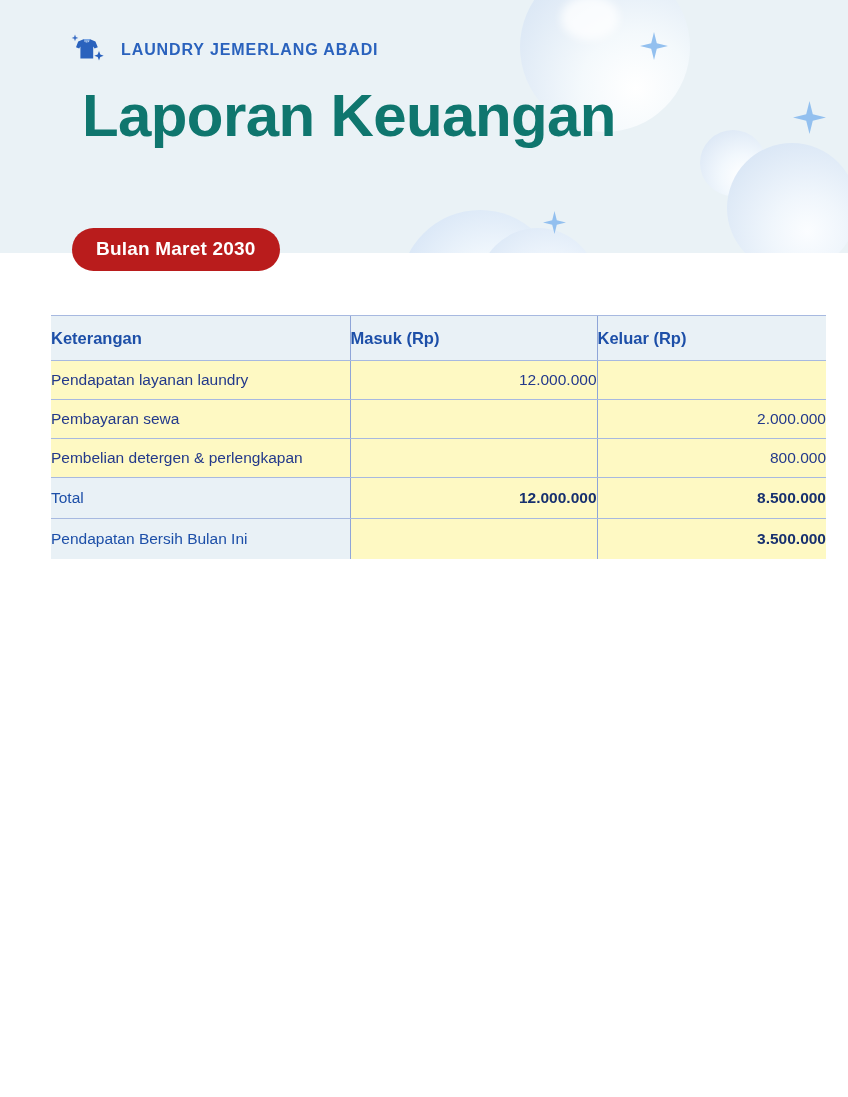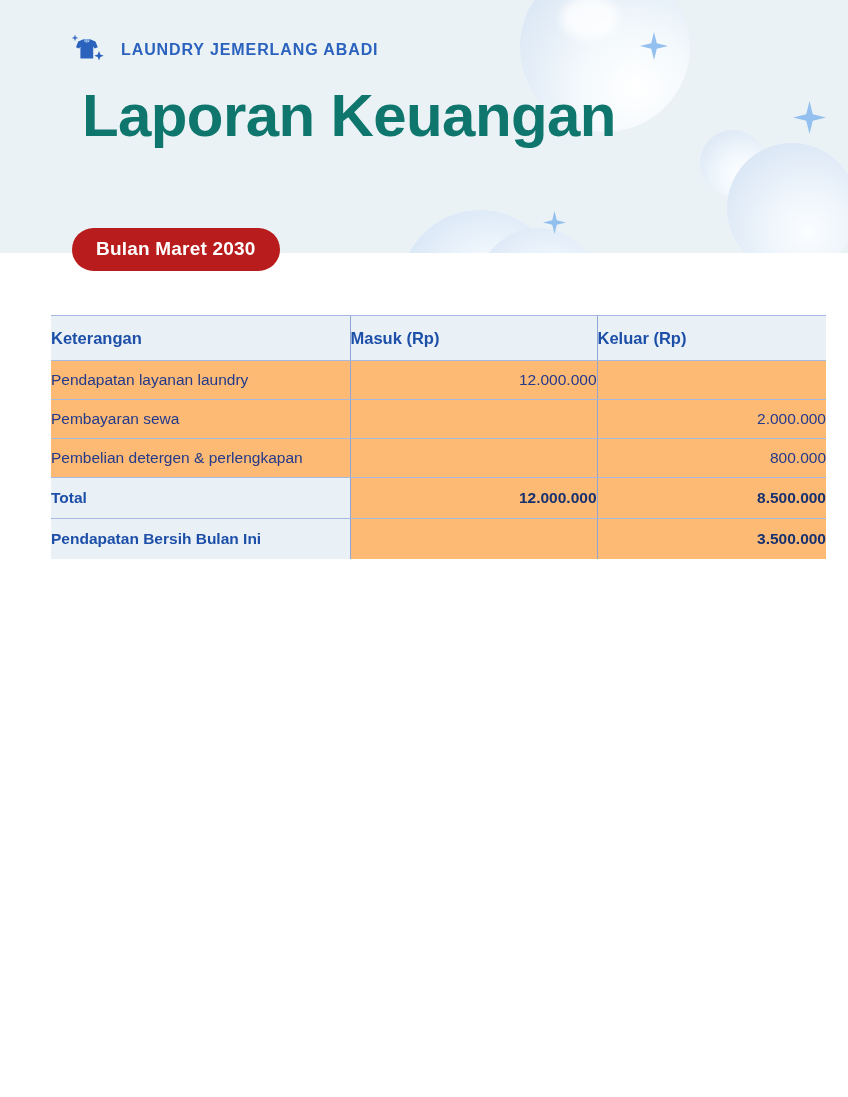--- a/index.html
+++ b/index.html
@@ -158,29 +158,29 @@
     text-align: left;
     height: 44px;
     padding: 0 14px;
   }
 
   tbody td {
     color: #23398b;
     font-size: 15.5px;
     height: 38px;
     padding: 6px 14px;
-    background: #fdba74;
+    background: #fef9c3;
   }
   tbody td.label  { text-align: left; }
   tbody td.col-in,
   tbody td.col-out { text-align: right; }
 
   tbody tr.summary td.label {
     background: #e9f1f6;
-    font-weight: bold;
+    font-weight: normal;
     color: #1d4fa8;
   }
   tbody tr.summary td.col-in,
   tbody tr.summary td.col-out {
     font-weight: bold;
     color: #17306f;
   }
   tbody tr.summary-last td {
     border-bottom: none;
     height: 46px;

